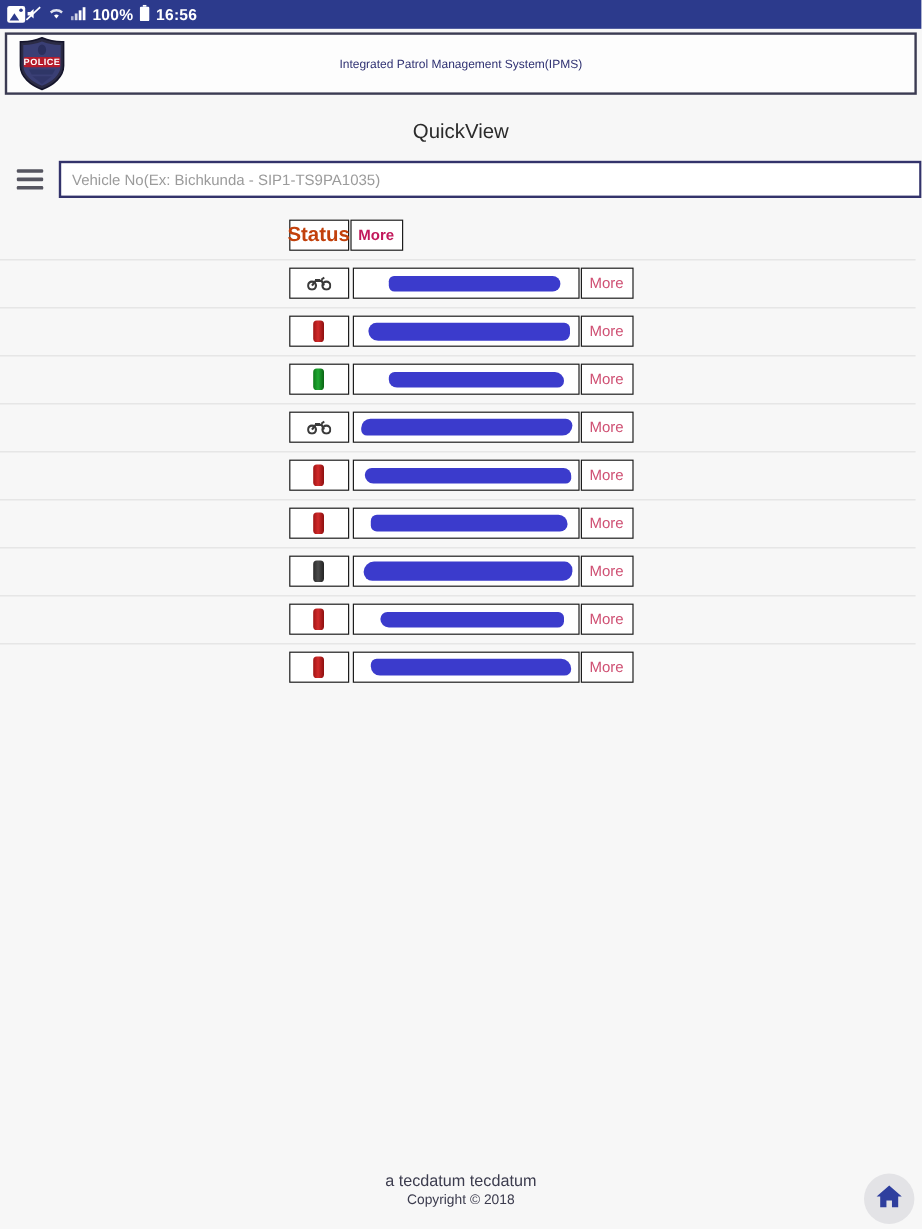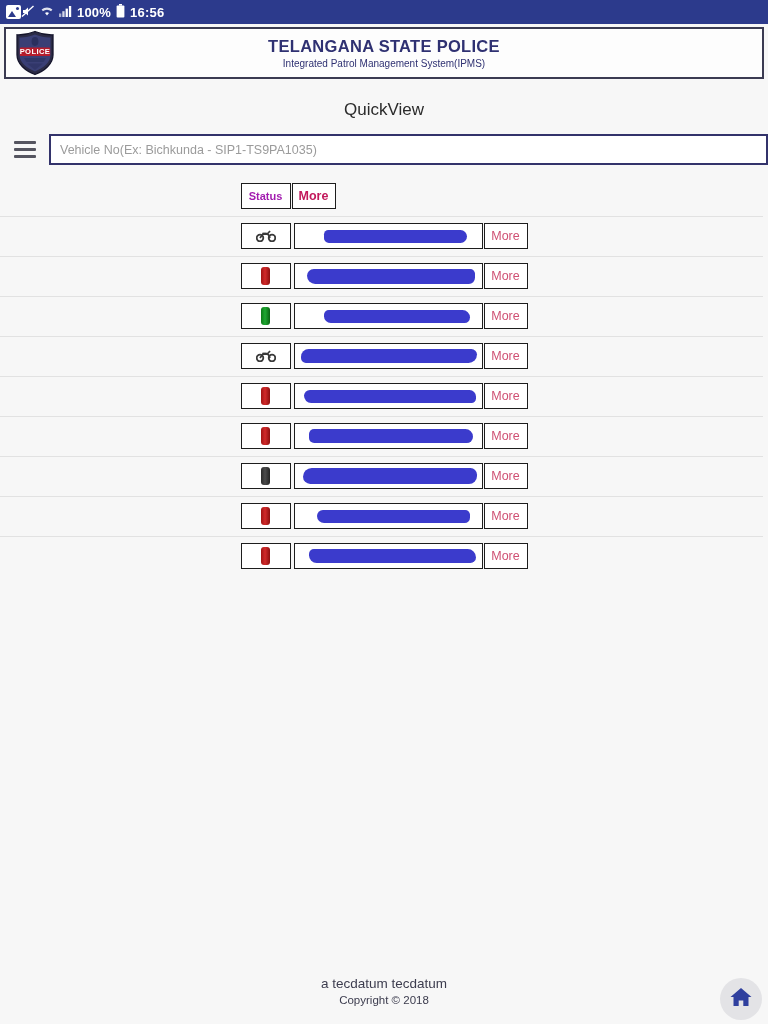--- a/index.html
+++ b/index.html
@@ -151,21 +151,21 @@
     border: 1.5px solid #1d1d1d;
     background: #ffffff;
     display: flex;
     align-items: center;
     justify-content: center;
   }
   .cell-status { width: 50px; }
   .cell-vehicle { flex: 1; margin-left: 3px; overflow: hidden; }
   .cell-more { width: 44px; margin-left: 1px; }
 
-  .hdr-text { font-size: 11px; font-weight: bold; color: #a21caf; }
+  .hdr-text { font-size: 17px; font-weight: bold; color: #c2410c; }
   .hdr-more { font-size: 12.5px; font-weight: bold; color: #c2185b; }
   .row-more { font-size: 12.5px; color: #cf5073; }
 
   
   .st-bike { font-size: 15px; line-height: 1; color: #3a3a3a; }
   .st-pill {
     width: 9px; height: 18px;
     border-radius: 3px;
   }
   .st-pill.red    { background: linear-gradient(90deg,#a01414,#d12a2a 45%,#8c0f0f); }
@@ -259,21 +259,20 @@
       <path d="M23 1.5C17 4 10 5 5 4.8v20C5 34 13.5 41 23 44.5 32.5 41 41 34 41 24.8v-20C36 5 29 4 23 1.5z" fill="#2b2b45" stroke="#14142b" stroke-width="1.3"></path>
       <path d="M23 4.6C17.8 6.7 11.7 7.6 7.4 7.4v17.1c0 7.8 7.3 13.8 15.6 16.9 8.3-3.1 15.6-9.1 15.6-16.9V7.4c-4.3.2-10.4-.7-15.6-2.8z" fill="#3a3f75"></path>
       <ellipse cx="23" cy="11.5" rx="3.4" ry="4.4" fill="#2a2f5e"></ellipse>
       <rect x="7.8" y="17.5" width="30.4" height="8.6" rx="1.2" fill="#b51c2c"></rect>
       <text x="23" y="24.3" font-family="Liberation Sans, sans-serif" font-size="7.6" font-weight="bold" fill="#ffffff" text-anchor="middle" letter-spacing="0.4">POLICE</text>
       <path d="M12 28h22l-2.4 4H14.4z" fill="#2f3566" opacity=".9"></path>
       <path d="M15 33.5h16l-8 6.5z" fill="#2f3566" opacity=".8"></path>
     </svg>
   </div>
   <div id="header-text">
-    <div id="header-title">TELANGANA STATE POLICE</div>
     <div id="header-subtitle">Integrated Patrol Management System(IPMS)</div>
   </div>
 </div>
 
 <div id="page-title">QuickView</div>
 
 <div id="search-row">
   <div id="menu-icon">
     <span></span>
     <span></span>

